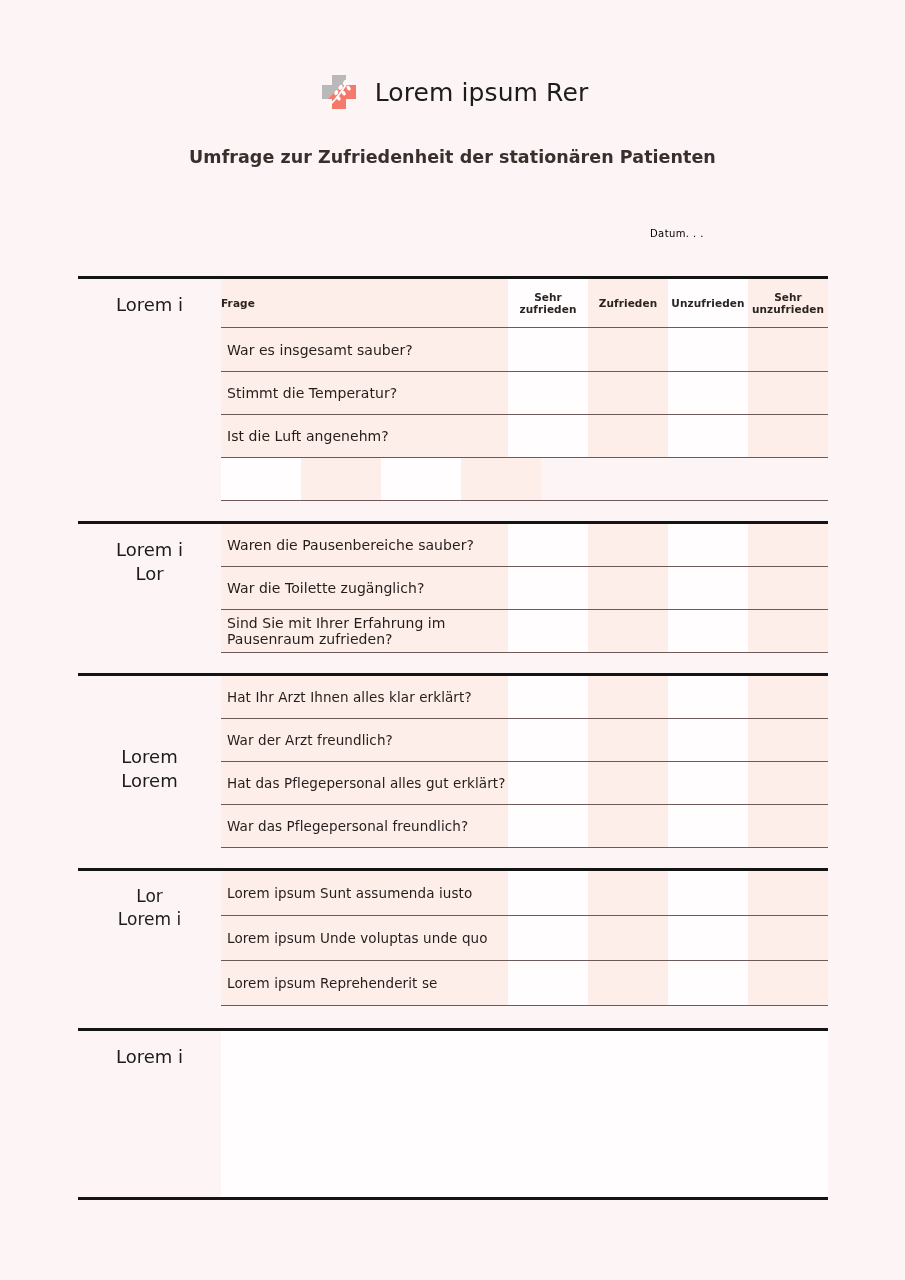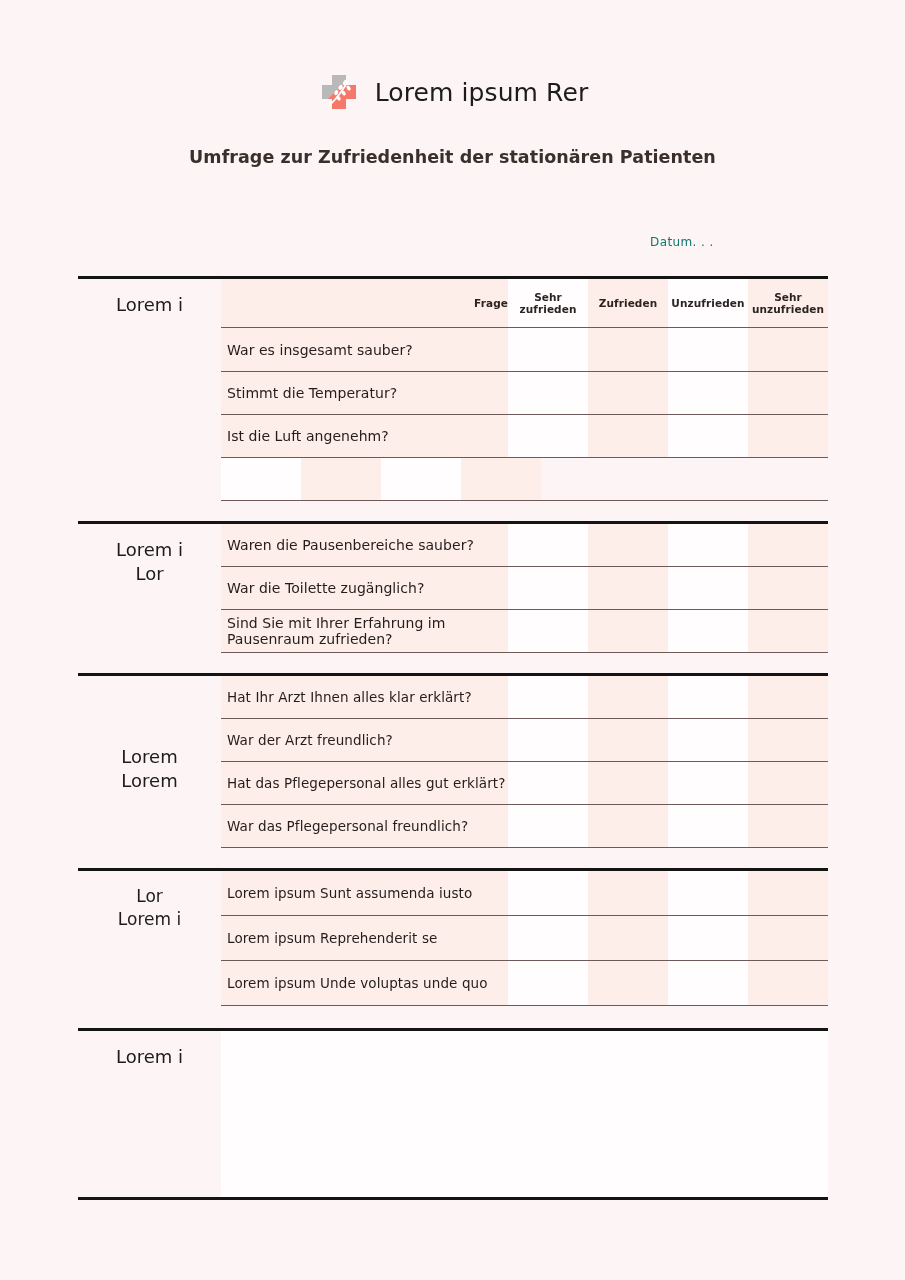--- a/index.html
+++ b/index.html
@@ -50,23 +50,23 @@
     font-size: 17.5px;
     font-weight: 600;
     color: #3a2f2c;
     margin-top: 33px;
     letter-spacing: 0.05px;
   }
 
   .datum {
     position: absolute;
     left: 650px;
-    top: 235px;
-    font-size: 12px;
-    color: #0f766e;
+    top: 228px;
+    font-size: 10px;
+    color: #000000;
     letter-spacing: 0.4px;
   }
 
   
   .survey {
     position: absolute;
     left: 78px;
     top: 276px;
     width: 750px;
   }
@@ -118,21 +118,21 @@
     display: flex;
     align-items: center;
     justify-content: center;
     text-align: center;
   }
   .c-opt.tint { background: #fdeee9; }
   .c-opt.plain { background: #fffdfd; }
 
   
   .hdr .c-q {
-    justify-content: flex-end;
+    justify-content: flex-start;
     padding-left: 0;
   }
   .hdr {
     height: 48px;
   }
   .hdr .hcell {
     font-size: 10.5px;
     font-weight: 700;
     color: #2c2422;
     letter-spacing: 0.1px;
@@ -377,31 +377,31 @@
               <span class="q-text">Lorem ipsum Sunt assumenda iusto</span>
             </div>
           <div class="c-opt plain"></div>
           <div class="c-opt tint"></div>
           <div class="c-opt plain"></div>
           <div class="c-opt tint"></div>
         </div>
 
         <div class="row" style="height:44px">
           <div class="c-q">
+              <span class="q-text">Lorem ipsum Unde voluptas unde quo</span>
+            </div>
+          <div class="c-opt plain"></div>
+          <div class="c-opt tint"></div>
+          <div class="c-opt plain"></div>
+          <div class="c-opt tint"></div>
+        </div>
+
+        <div class="row" style="height:44px">
+          <div class="c-q">
               <span class="q-text">Lorem ipsum Reprehenderit se</span>
-            </div>
-          <div class="c-opt plain"></div>
-          <div class="c-opt tint"></div>
-          <div class="c-opt plain"></div>
-          <div class="c-opt tint"></div>
-        </div>
-
-        <div class="row" style="height:44px">
-          <div class="c-q">
-              <span class="q-text">Lorem ipsum Unde voluptas unde quo</span>
             </div>
           <div class="c-opt plain"></div>
           <div class="c-opt tint"></div>
           <div class="c-opt plain"></div>
           <div class="c-opt tint"></div>
         </div>
 
       </div>
     </div>
 

